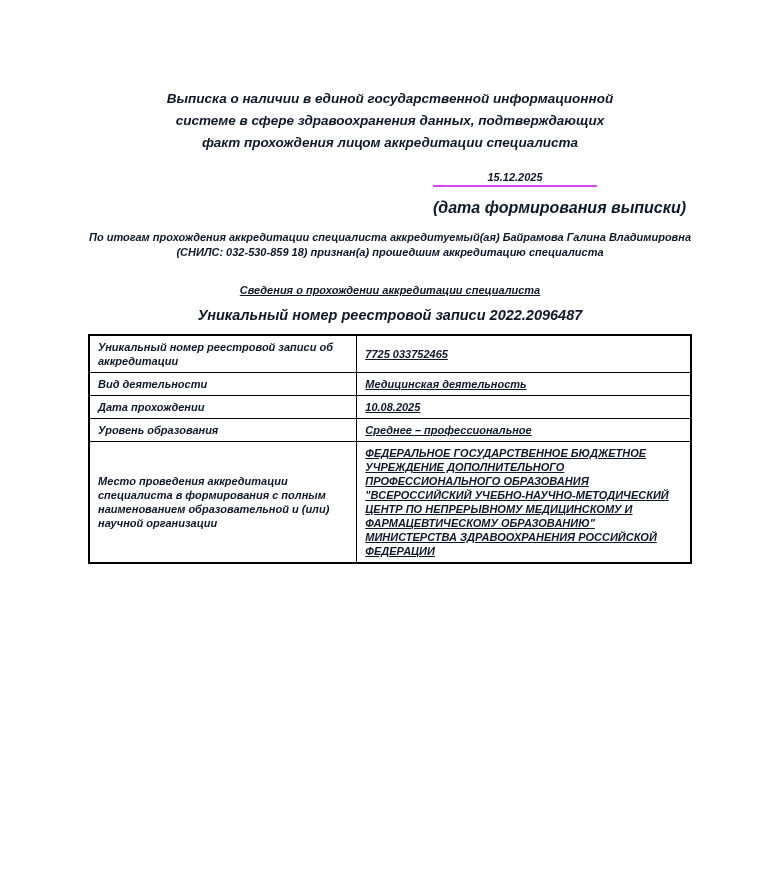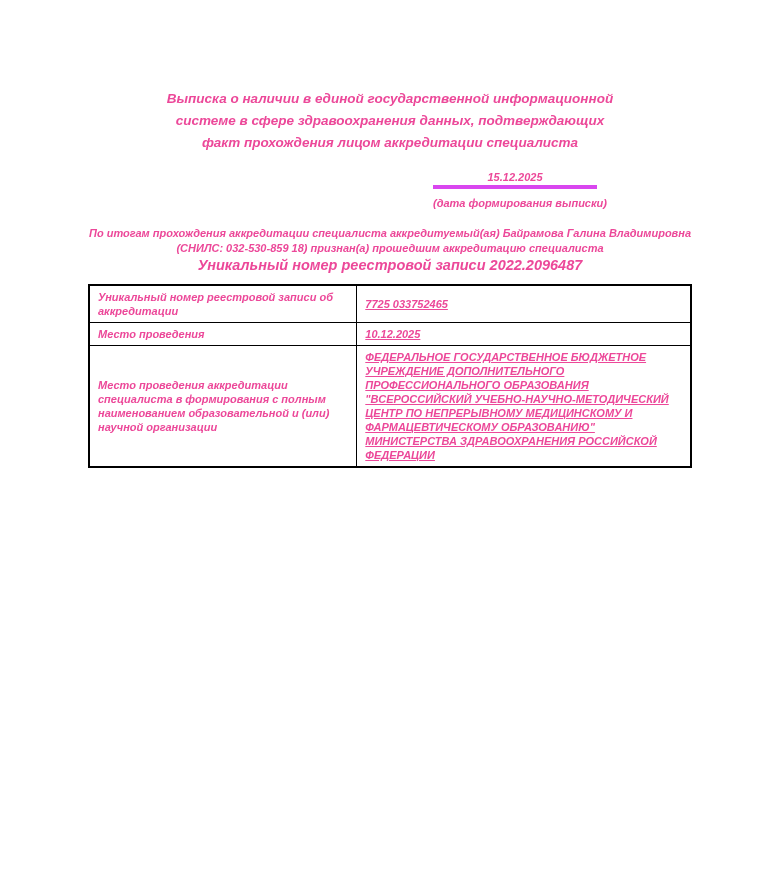--- a/index.html
+++ b/index.html
@@ -5,21 +5,21 @@
   * { margin: 0; padding: 0; box-sizing: border-box; }
   html, body {
     background: #ffffff;
   }
   .page {
     position: relative;
     width: 780px;
     height: 890px;
     margin: 0 auto;
     background: #ffffff;
-    color: #ec4899;
+    color: #0f172a;
     font-family: "Liberation Sans", "DejaVu Sans", sans-serif;
     font-weight: 700;
     font-style: italic;
     overflow: hidden;
   }
   .title {
     margin: 88px auto 0;
     width: 465px;
     text-align: center;
     font-size: 13.5px;
@@ -29,45 +29,45 @@
   }
   .date-block {
     margin: 16px 0 0 433px;
     width: 164px;
   }
   .date-value {
     text-align: center;
     font-size: 11px;
     line-height: 14px;
     padding-bottom: 1px;
-    border-bottom: 4px solid #d946ef;
+    border-bottom: 2px solid #d946ef;
   }
   .date-caption {
-    margin-top: 8px;
+    margin-top: 14px;
     text-align: right;
-    font-size: 11px;
+    font-size: 16px;
     line-height: 13px;
     white-space: nowrap;
   }
   .intro {
     margin: 16px auto 0;
     width: 632px;
     text-align: center;
     font-size: 11px;
     line-height: 15px;
   }
   .section-heading {
     margin-top: 23px;
     text-align: center;
     font-size: 11px;
     line-height: 14px;
     text-decoration: underline;
   }
   .registry-heading {
-    margin-top: 1px;
+    margin-top: 10px;
     text-align: center;
     font-size: 14.5px;
     line-height: 17px;
   }
   table.acc-table {
     margin: 10px 0 0 88px;
     width: 604px;
     border-collapse: collapse;
     table-layout: fixed;
   }
@@ -91,39 +91,48 @@
 
   <h1 class="title">Выписка о наличии в единой государственной информационной системе в сфере здравоохранения данных, подтверждающих факт прохождения лицом аккредитации специалиста</h1>
 
   <div class="date-block">
     <div class="date-value">15.12.2025</div>
     <div class="date-caption">(дата формирования выписки)</div>
   </div>
 
   <p class="intro">По итогам прохождения аккредитации специалиста аккредитуемый(ая) Байрамова Галина Владимировна (СНИЛС: 032-530-859 18) признан(а) прошедшим аккредитацию специалиста</p>
 
+  <div class="section-heading">Сведения о прохождении аккредитации специалиста</div>
 
   <div class="registry-heading">Уникальный номер реестровой записи 2022.2096487</div>
 
   <table class="acc-table">
     <tbody>
   <tr>
     <td class="label-cell">Уникальный номер реестровой записи об аккредитации</td>
     <td class="value-cell">7725 033752465</td>
   </tr>
 
+  <tr>
+    <td class="label-cell">Вид деятельности</td>
+    <td class="value-cell">Медицинская деятельность</td>
+  </tr>
 
 
   <tr>
-    <td class="label-cell">Место проведения</td>
-    <td class="value-cell">10.12.2025</td>
+    <td class="label-cell">Дата прохождении</td>
+    <td class="value-cell">10.08.2025</td>
   </tr>
 
 
 
+  <tr>
+    <td class="label-cell">Уровень образования</td>
+    <td class="value-cell">Среднее – профессиональное</td>
+  </tr>
 
 
 
   <tr>
     <td class="label-cell">Место проведения аккредитации специалиста в формирования с полным наименованием образовательной и (или) научной организации</td>
     <td class="value-cell">ФЕДЕРАЛЬНОЕ ГОСУДАРСТВЕННОЕ БЮДЖЕТНОЕ УЧРЕЖДЕНИЕ ДОПОЛНИТЕЛЬНОГО ПРОФЕССИОНАЛЬНОГО ОБРАЗОВАНИЯ "ВСЕРОССИЙСКИЙ УЧЕБНО-НАУЧНО-МЕТОДИЧЕСКИЙ ЦЕНТР ПО НЕПРЕРЫВНОМУ МЕДИЦИНСКОМУ И ФАРМАЦЕВТИЧЕСКОМУ ОБРАЗОВАНИЮ" МИНИСТЕРСТВА ЗДРАВООХРАНЕНИЯ РОССИЙСКОЙ ФЕДЕРАЦИИ</td>
   </tr>
 </tbody>
   </table>
 

